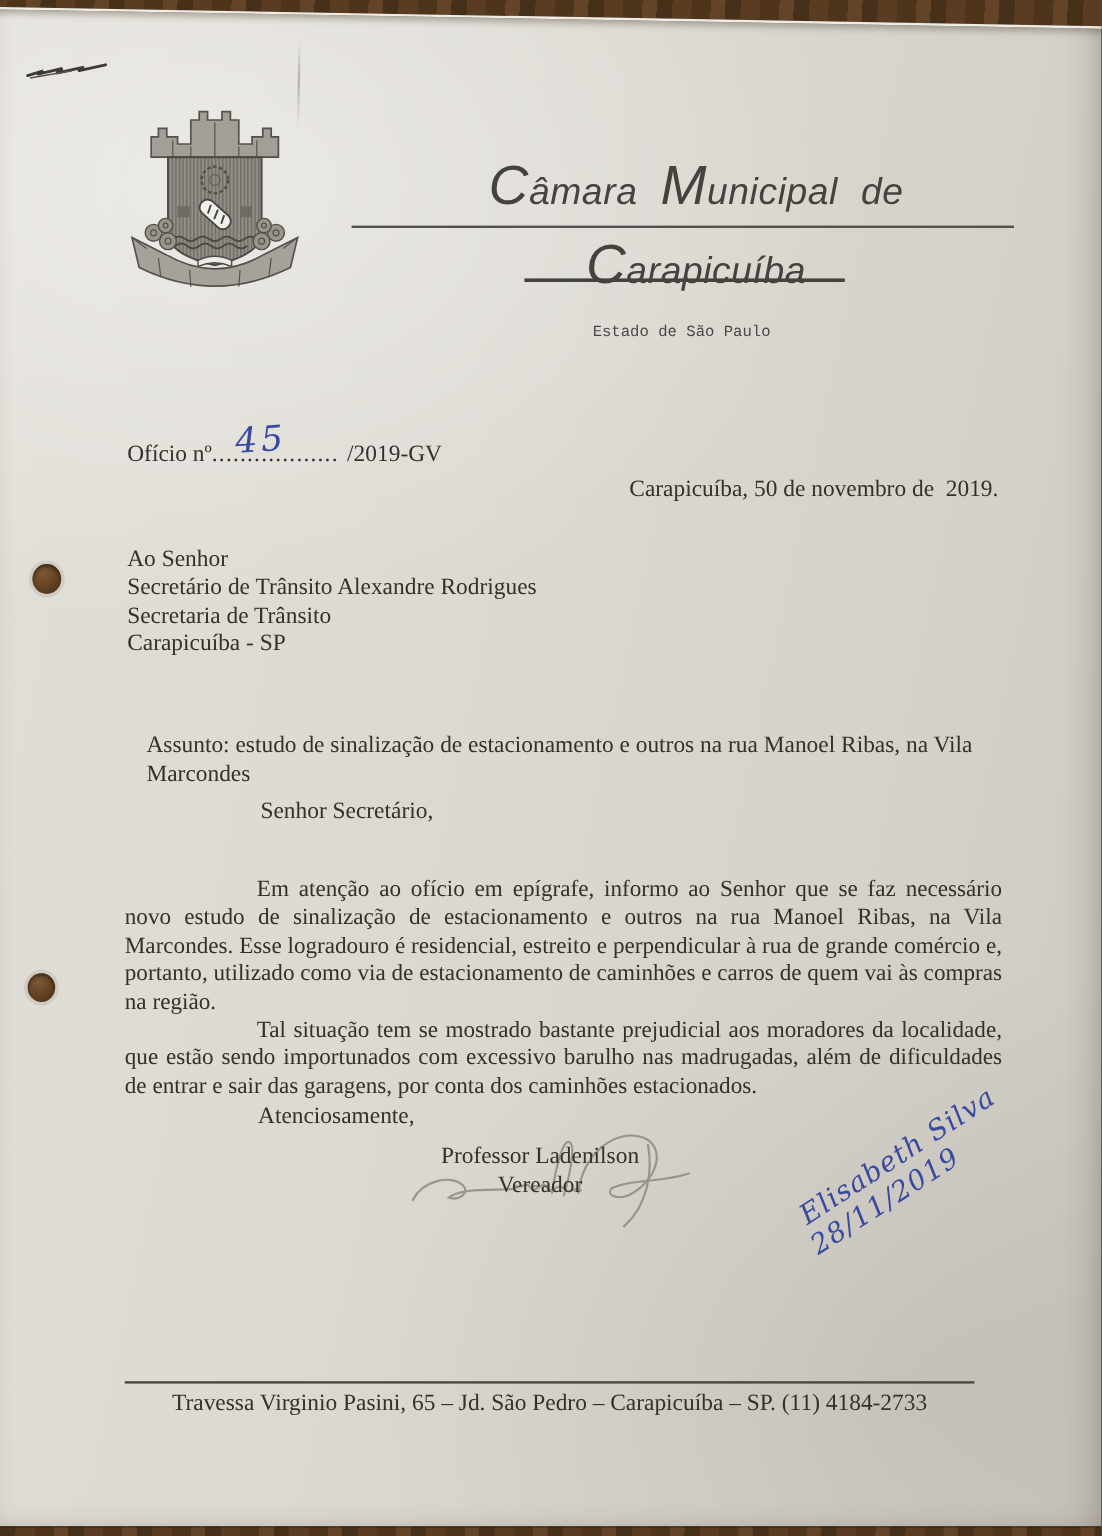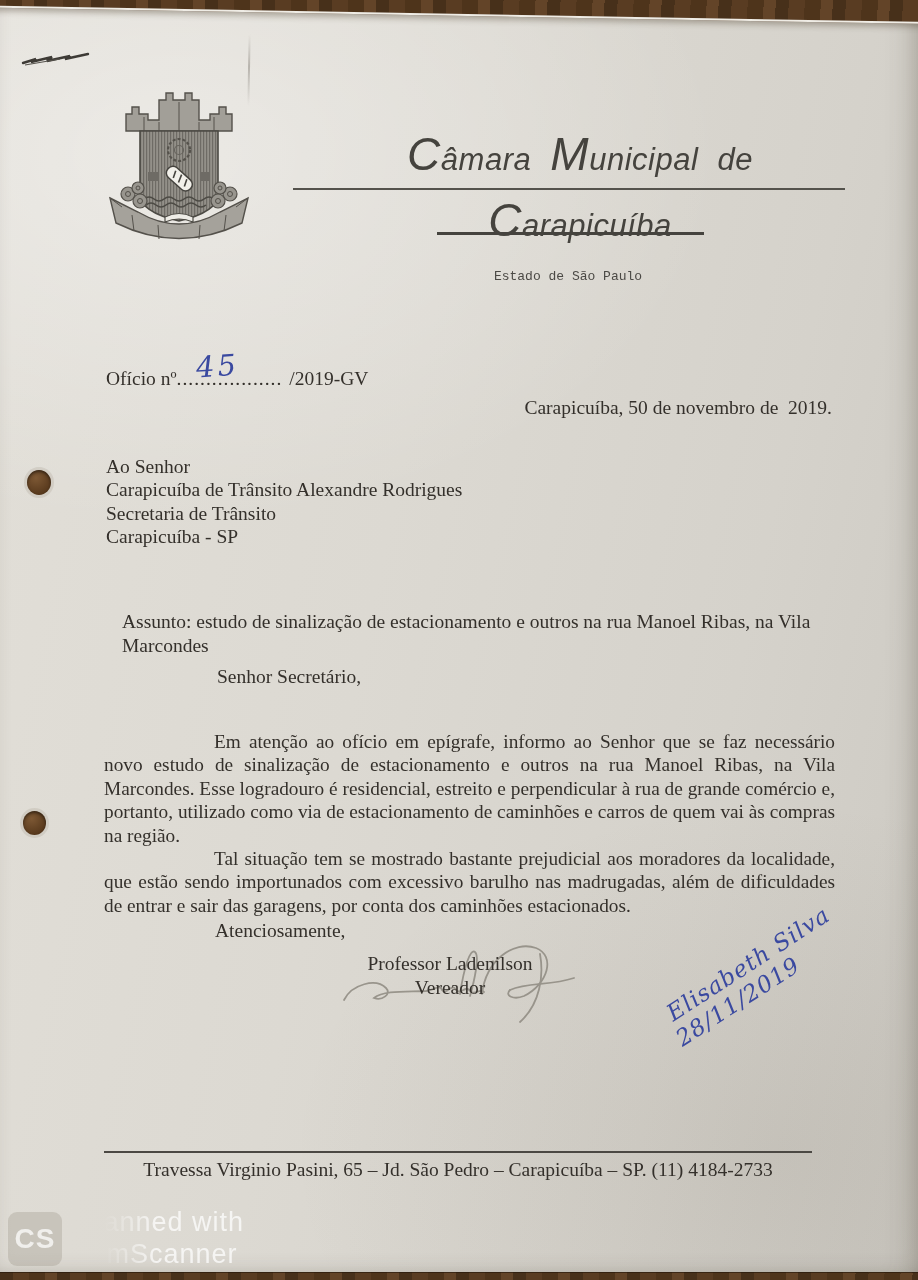--- a/index.html
+++ b/index.html
@@ -206,21 +206,21 @@
   <div class="subtitle">Estado de São Paulo</div>
 
   <div class="txt ref-line">
     <span>Ofício nº</span><span class="ref-dots">..................</span><span class="ref-suffix">/2019-GV</span>
   </div>
   <div class="hand-number" style="color: rgb(58, 73, 160);">45</div>
   <div class="txt date-line">Carapicuíba, 50 de novembro de  2019.</div>
 
   <div class="txt recipient">
     <div>Ao Senhor</div>
-    <div>Carapicuíba de Trânsito Alexandre Rodrigues</div>
+    <div>Secretário de Trânsito Alexandre Rodrigues</div>
     <div>Secretaria de Trânsito</div>
     <div>Carapicuíba - SP</div>
   </div>
 
   <div class="txt subject">Assunto: estudo de sinalização de estacionamento e outros na rua Manoel Ribas, na Vila Marcondes</div>
 
   <div class="txt salutation">Senhor Secretário,</div>
   <div class="body-block">
     <p>Em atenção ao ofício em epígrafe, informo ao Senhor que se faz necessário novo estudo de sinalização de estacionamento e outros na rua Manoel Ribas, na Vila Marcondes. Esse logradouro é residencial, estreito e perpendicular à rua de grande comércio e, portanto, utilizado como via de estacionamento de caminhões e carros de quem vai às compras na região.</p>
     <p>Tal situação tem se mostrado bastante prejudicial aos moradores da localidade, que estão sendo importunados com excessivo barulho nas madrugadas, além de dificuldades de entrar e sair das garagens, por conta dos caminhões estacionados.</p>
@@ -249,21 +249,14 @@
 
   <div class="hole hole-1"></div>
   <div class="hole hole-2"></div>
 
   <div class="footer-rule"></div>
   <div class="txt footer-text">Travessa Virginio Pasini, 65 – Jd. São Pedro – Carapicuíba – SP. (11) 4184-2733</div>
 
   <div class="wood wood-top"></div>
   <div class="wood wood-bottom"></div>
 
-  <div class="wm">
-    <div class="wm-badge">CS</div>
-    <div class="wm-text">
-      <div>Scanned with</div>
-      <div>CamScanner</div>
-    </div>
-  </div>
 
 </div>
 
 </body></html>

